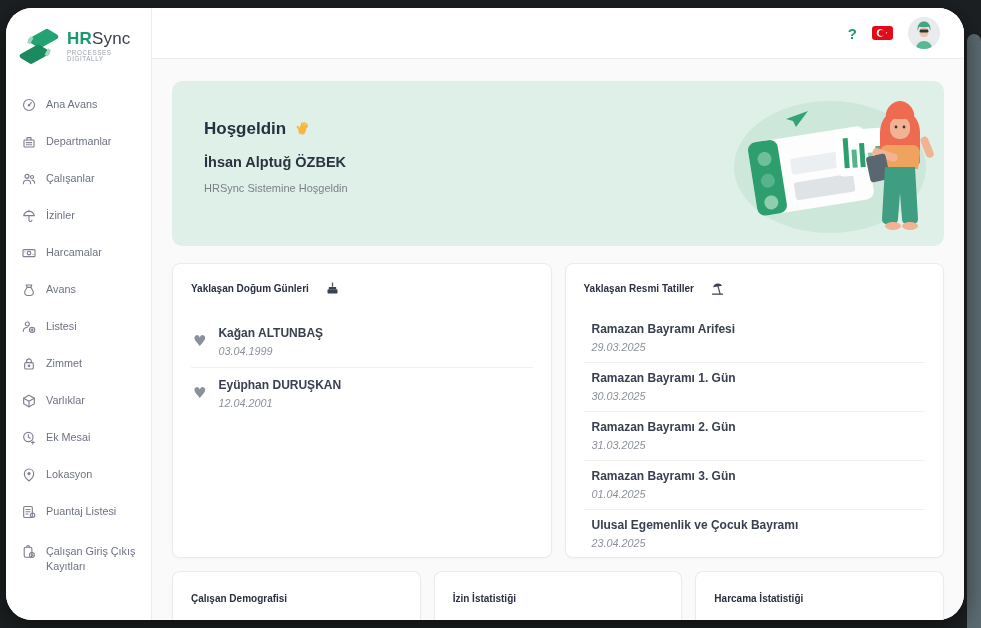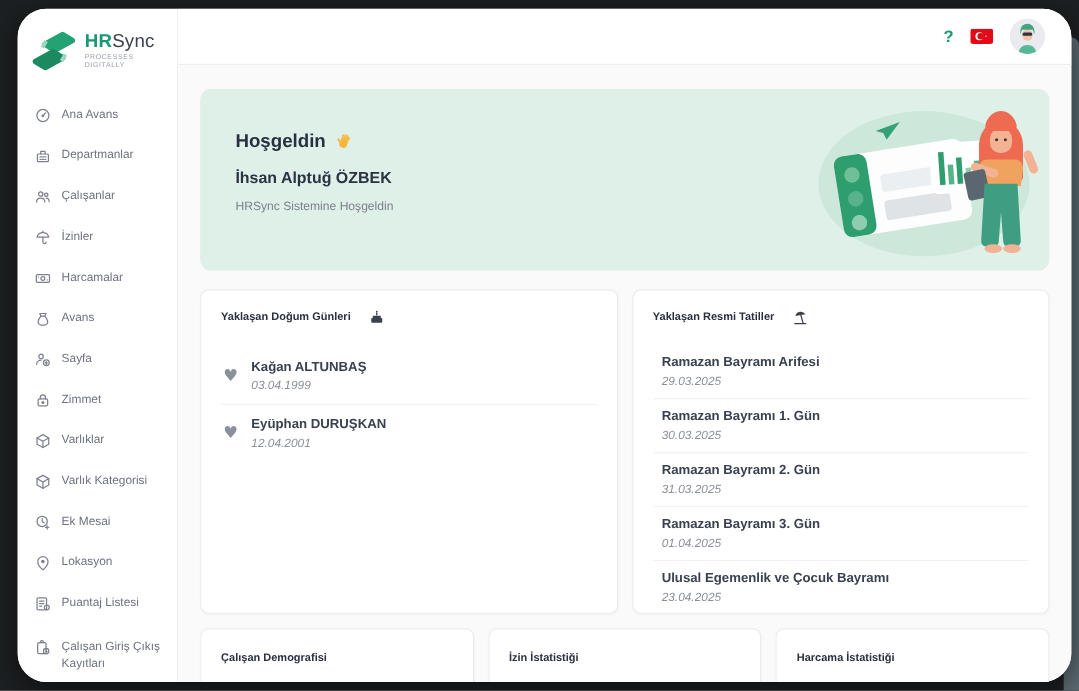--- a/index.html
+++ b/index.html
@@ -7,21 +7,21 @@
     width:981px;height:628px;position:relative;overflow:hidden;
     background:#1d2022;
     font-family:"Liberation Sans",sans-serif;
     -webkit-font-smoothing:antialiased;
   }
   
   .scroll-strip{position:absolute;right:0;top:34px;bottom:0;width:14px;background:#5c6b72;border-radius:8px 8px 0 0;}
 
   
   .window{
-    position:absolute;left:16px;top:8px;width:958px;height:612px;
+    position:absolute;left:6px;top:8px;width:958px;height:612px;
     background:#fff;border-radius:26px;overflow:hidden;display:flex;
     box-shadow:0 6px 26px rgba(0,0,0,.55);
   }
 
   
   .sidebar{width:146px;min-width:146px;background:#fff;border-right:1px solid #ededed;padding-top:14px;box-sizing:border-box;}
   .logo{display:flex;align-items:center;gap:7px;padding:6px 10px 16px 12px;}
   .logo-mark{width:42px;height:36px;flex:none;}
   .logo-text{line-height:1;}
   .logo-line{font-size:17px;letter-spacing:.2px;}
@@ -166,21 +166,21 @@
 
       <div class="menu-item">
         <span class="mi-icon">
             <svg viewBox="0 0 24 24">
               <circle cx="9.5" cy="7.5" r="3"></circle>
               <path d="M3.5 18.5c0-3.3 2.6-5.8 6-5.8"></path>
               <circle cx="16.7" cy="16.3" r="3.9"></circle>
               <path d="M16.7 14.5v3.6M15.2 16.3h3"></path>
             </svg>
           </span>
-        <span class="mi-label">Sayfa</span>
+        <span class="mi-label">Listesi</span>
       </div>
 
       <div class="menu-item">
         <span class="mi-icon">
             <svg viewBox="0 0 24 24">
               <rect x="5.5" y="10" width="13" height="9.5" rx="2"></rect>
               <path d="M8.5 10V7.8a3.5 3.5 0 0 1 7 0V10"></path>
               <circle cx="12" cy="14.8" r="1.2" fill="#7d818f"></circle>
             </svg>
           </span>
@@ -190,29 +190,20 @@
       <div class="menu-item">
         <span class="mi-icon">
             <svg viewBox="0 0 24 24">
               <path d="M12 3.2 20 7.7v8.6L12 20.8 4 16.3V7.7z"></path>
               <path d="M4 7.7l8 4.5 8-4.5M12 12.2v8.6"></path>
             </svg>
           </span>
         <span class="mi-label">Varlıklar</span>
       </div>
 
-      <div class="menu-item">
-        <span class="mi-icon">
-            <svg viewBox="0 0 24 24">
-              <path d="M12 3.2 20 7.7v8.6L12 20.8 4 16.3V7.7z"></path>
-              <path d="M4 7.7l8 4.5 8-4.5M12 12.2v8.6"></path>
-            </svg>
-          </span>
-        <span class="mi-label">Varlık Kategorisi</span>
-      </div>
 
       <div class="menu-item">
         <span class="mi-icon">
             <svg viewBox="0 0 24 24">
               <circle cx="11" cy="10.5" r="7"></circle>
               <path d="M11 6.8v3.7l2.6 1.8"></path>
               <path d="M17.8 16.5v4.4M15.6 18.7H20"></path>
             </svg>
           </span>
         <span class="mi-label">Ek Mesai</span>

